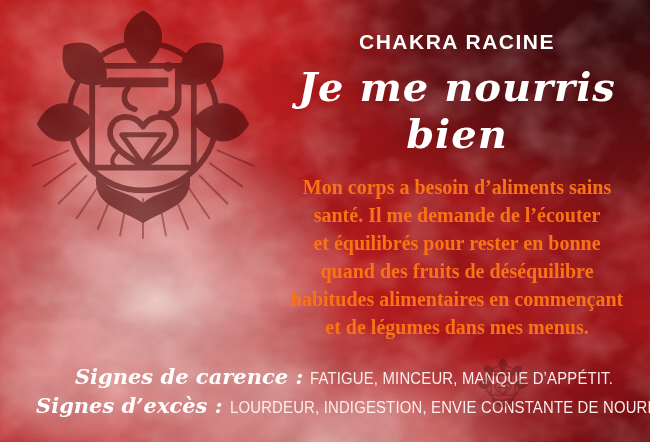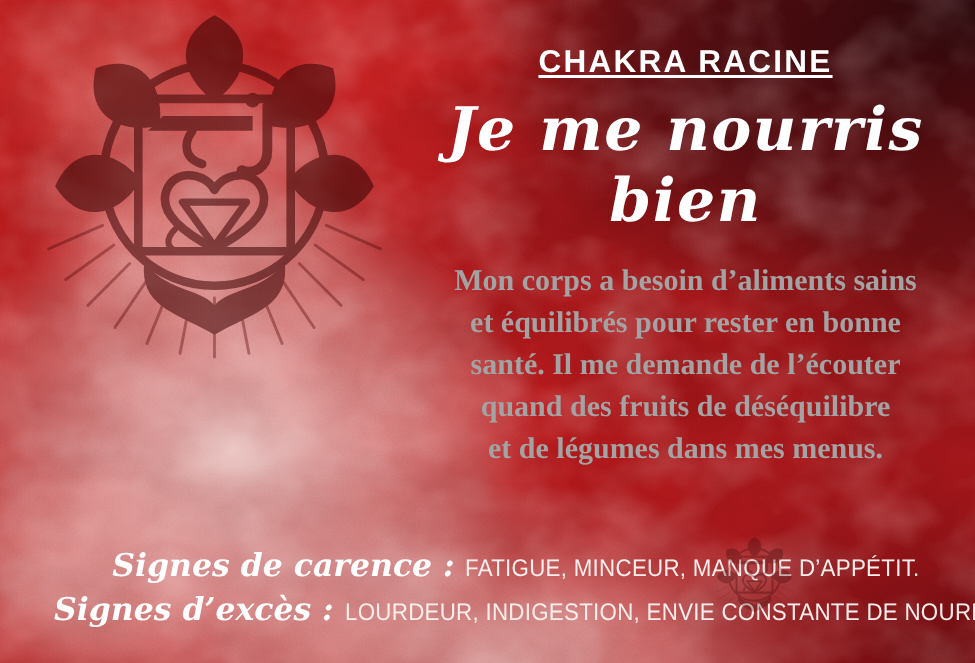--- a/index.html
+++ b/index.html
@@ -41,32 +41,31 @@
     mix-blend-mode:multiply;opacity:.32;
   }
   
   .right-col{
     position:absolute;left:268px;top:30px;width:378px;
     color:#fff;text-align:center;
   }
   .category{
     font:700 21px "Liberation Sans",sans-serif;
     letter-spacing:1.5px;
-    text-decoration:underline;
   }
   .affirmation{
     margin-top:9px;
     font:italic 700 40px "DejaVu Serif",serif;
     letter-spacing:1px;
   }
   .body-text{
     margin-top:16px;
     font:700 20px "Liberation Serif",serif;
     line-height:28px;
-    color:#a3a3a3;
+    color:#f97316;
   }
   
   .signs{
     position:absolute;left:36px;bottom:20px;width:600px;
     color:#fff;white-space:nowrap;
   }
   .sign-row{height:29px;line-height:29px;text-align:right;}
   .sign-label{
     font:italic 700 21px "DejaVu Serif",serif;
     margin-right:7px;
@@ -156,23 +155,24 @@
 
   <svg class="symbol-main" viewBox="0 0 300 310">
     <use href="#muladhara"></use>
   </svg>
 
   <div class="right-col">
     <div class="category">CHAKRA RACINE</div>
     <div class="affirmation">Je me nourris bien</div>
     <div class="body-text">
       <div>Mon corps a besoin d’aliments sains</div>
+      <div>santé. Il me demande de l’écouter</div>
       <div>et équilibrés pour rester en bonne</div>
-      <div>santé. Il me demande de l’écouter</div>
       <div>quand des fruits de déséquilibre</div>
+      <div>habitudes alimentaires en commençant</div>
       <div>et de légumes dans mes menus.</div>
     </div>
   </div>
 
   <div class="signs">
     <div class="sign-row">
       <span class="sign-label">Signes de carence :</span><span class="sign-value">FATIGUE, MINCEUR, MANQUE D’APPÉTIT.</span>
     </div>
     <div class="sign-row">
       <span class="sign-label">Signes d’excès :</span><span class="sign-value">LOURDEUR, INDIGESTION, ENVIE CONSTANTE DE NOURRITURE.</span>

